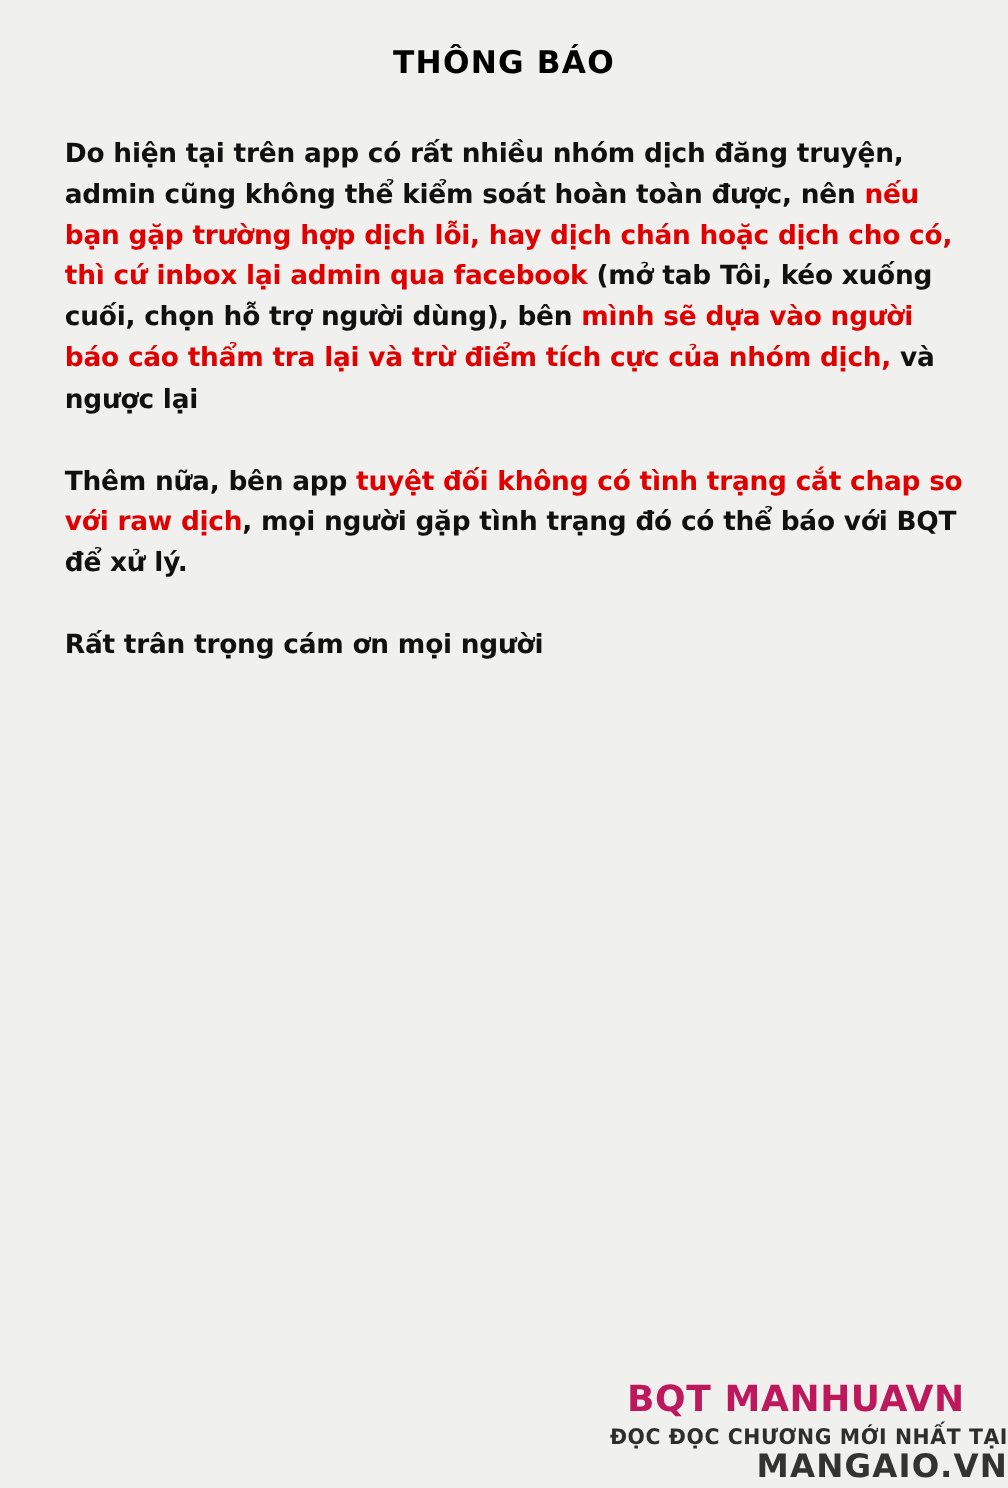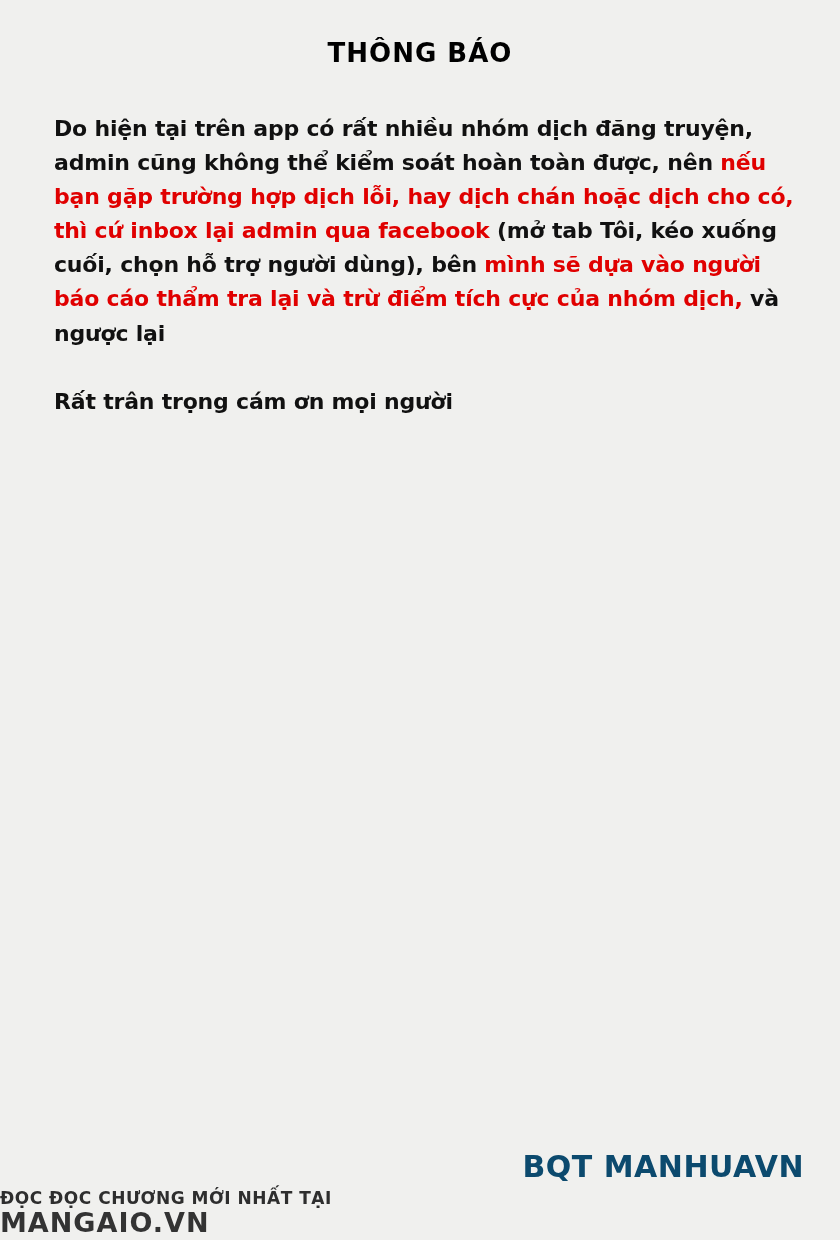--- a/index.html
+++ b/index.html
@@ -55,29 +55,29 @@
     color: #e00000;
   }
 
   .signature {
     position: absolute;
     right: 36px;
     bottom: 56px;
     font-size: 30px;
     font-weight: bold;
     letter-spacing: 0.5px;
-    color: #0c4a6e;
+    color: #be185d;
   }
 
   .watermark {
     position: absolute;
     left: 0;
     bottom: 4px;
     width: 840px;
-    text-align: left;
+    text-align: right;
     line-height: 1.0;
   }
   .wm-top {
     font-family: "DejaVu Sans", sans-serif;
     font-size: 17px;
     font-weight: bold;
     color: #2e2e2e;
     letter-spacing: 0.5px;
     display: block;
     transform: scaleY(1.05);
@@ -94,20 +94,21 @@
 </style>
 </head>
 <body>
 
 <div class="page">
 
   <div class="title">THÔNG BÁO</div>
 
   <div class="body-text">
     <p class="para"><span>Do hiện tại trên app có rất nhiều nhóm dịch đăng truyện, admin cũng không thể kiểm soát hoàn toàn được, nên </span><span class="red">nếu bạn gặp trường hợp dịch lỗi, hay dịch chán hoặc dịch cho có, thì cứ inbox lại admin qua facebook</span><span> (mở tab Tôi, kéo xuống cuối, chọn hỗ trợ người dùng), bên </span><span class="red">mình sẽ dựa vào người báo cáo thẩm tra lại và trừ điểm tích cực của nhóm dịch,</span><span> và ngược lại</span></p>
+    <p class="para"><span>Thêm nữa, bên app </span><span class="red">tuyệt đối không có tình trạng cắt chap so với raw dịch</span><span>, mọi người gặp tình trạng đó có thể báo với BQT để xử lý.</span></p>
     <p class="para"><span>Rất trân trọng cám ơn mọi người</span></p>
   </div>
 
   <div class="signature">BQT MANHUAVN</div>
 
   <div class="watermark">
     <span class="wm-top">ĐỌC ĐỌC CHƯƠNG MỚI NHẤT TẠI</span>
     <span class="wm-main">MANGAIO.VN</span>
   </div>
 

